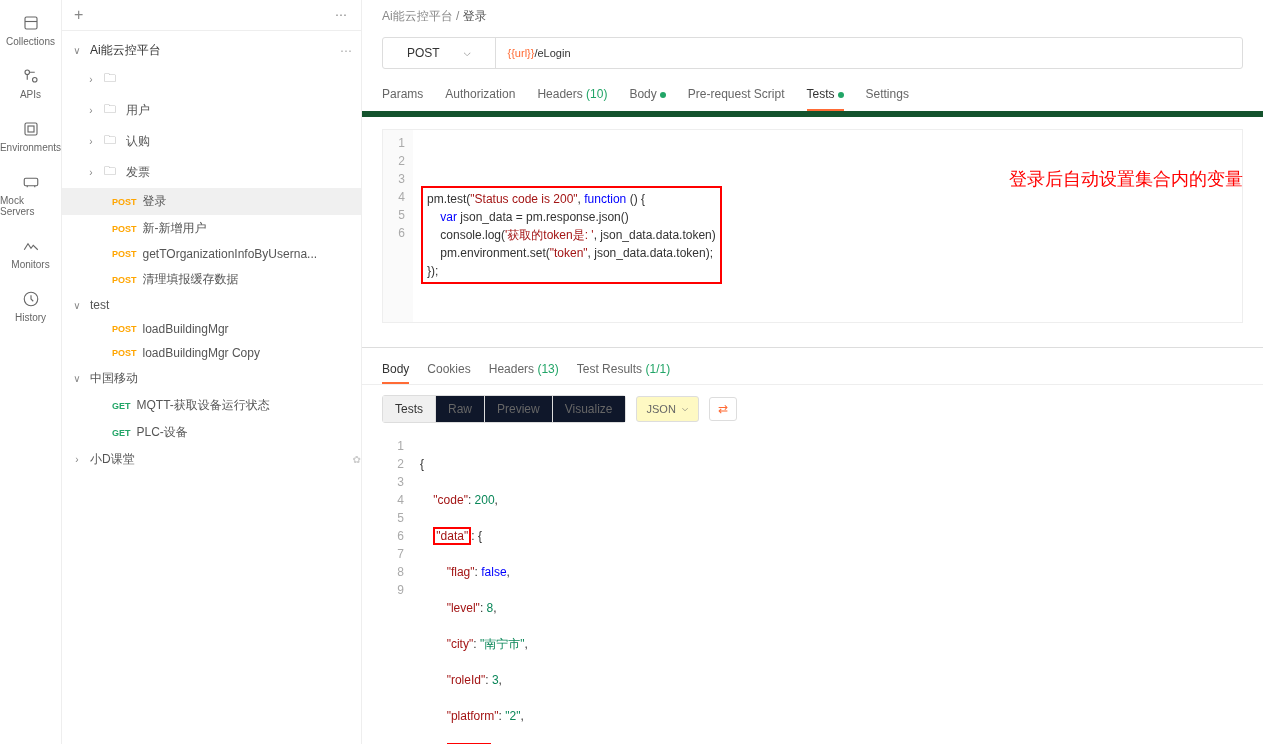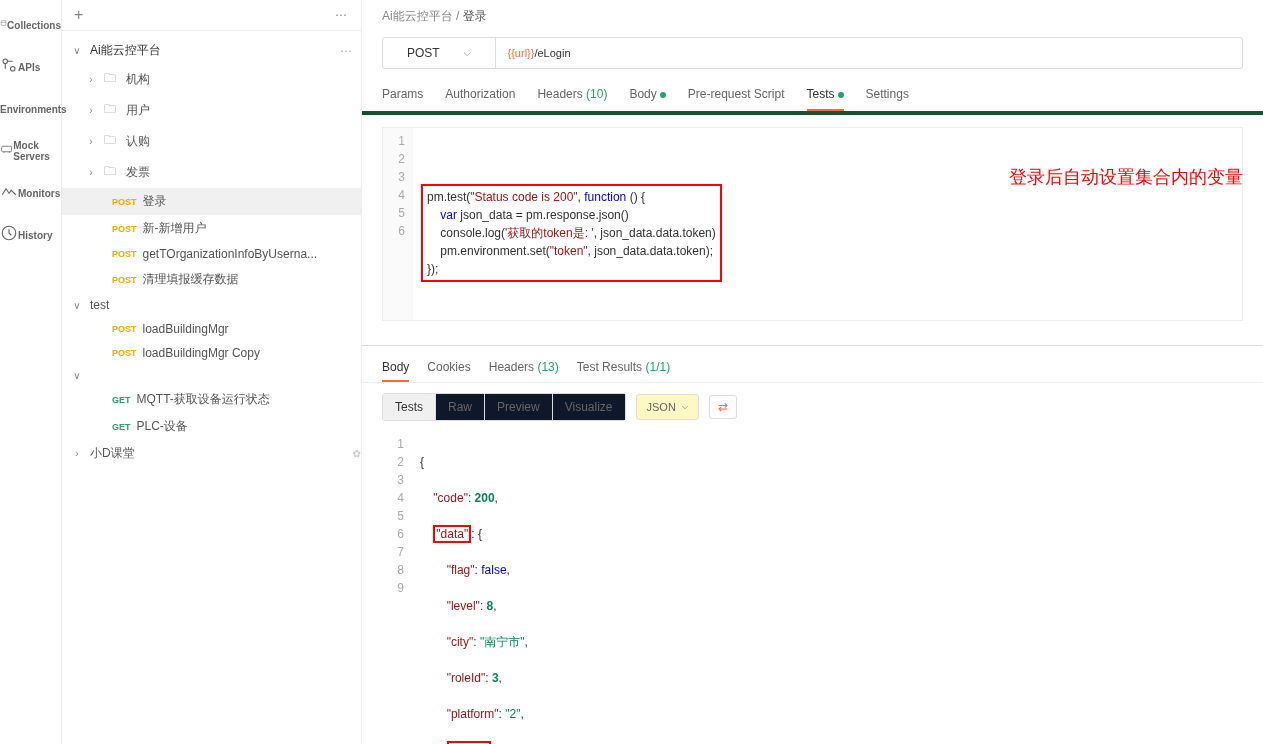--- a/index.html
+++ b/index.html
@@ -1,20 +1,20 @@
 <!DOCTYPE html>
 <html><head>
 <meta charset="utf-8">
 <style>
 * { margin: 0; padding: 0; box-sizing: border-box; font-family: -apple-system, BlinkMacSystemFont, "Segoe UI", Arial, sans-serif; }
 body { font-size: 12px; color: #333; background: #fff; overflow: hidden; }
 .root { display: flex; height: 744px; width: 1263px; }
 
 .left-rail { width: 62px; background: #fff; border-right: 1px solid #eee; display: flex; flex-direction: column; align-items: center; padding-top: 4px; }
-.rail-item { display: flex; flex-direction: row; align-items: center; padding: 10px 0; color: #666; cursor: pointer; font-size: 10px; width: 100%; font-weight: bold; }
+.rail-item { display: flex; flex-direction: column; align-items: center; padding: 10px 0; color: #666; cursor: pointer; font-size: 10px; width: 100%; }
 .rail-item svg { width: 18px; height: 18px; margin-bottom: 4px; }
 
 .sidebar { width: 300px; border-right: 1px solid #eee; display: flex; flex-direction: column; }
 .sidebar-header { display: flex; align-items: center; padding: 6px 12px; border-bottom: 1px solid #eee; color: #888; }
 .sidebar-header .plus { font-size: 16px; margin-right: 12px; cursor: pointer; }
 .sidebar-header .dots { margin-left: auto; letter-spacing: 2px; cursor: pointer; }
 .tree { flex: 1; overflow: auto; padding-top: 6px; }
 .tree-row { display: flex; align-items: center; padding: 5px 0; cursor: pointer; }
 .tree-row.active { background: #f0f0f0; }
 .chev { width: 14px; text-align: center; color: #888; font-size: 10px; }
@@ -27,21 +27,21 @@
 .dots-sm { color: #aaa; margin: 0 8px; letter-spacing: 1px; }
 
 .main { flex: 1; display: flex; flex-direction: column; overflow: hidden; }
 .breadcrumb { padding: 8px 20px; color: #888; font-size: 12px; }
 .breadcrumb b { color: #555; font-weight: normal; }
 .req-bar { display: flex; border: 1px solid #ddd; border-radius: 3px; margin: 4px 20px 10px 20px; align-items: center; }
 .method-sel { padding: 8px 24px; border-right: 1px solid #ddd; font-size: 12px; color: #333; display: flex; align-items: center; gap: 24px; cursor: pointer; }
 .method-sel .chev-d { font-size: 9px; color: #888; }
 .url { padding: 8px 12px; flex: 1; font-size: 11px; }
 .url-var { color: #ff6b35; }
-.tabs { display: flex; gap: 22px; padding: 0 20px; border-bottom: 4px solid #14532d; }
+.tabs { display: flex; gap: 22px; padding: 0 20px; border-bottom: 6px solid #14532d; }
 .tab { padding: 8px 0; font-size: 12px; color: #666; cursor: pointer; border-bottom: 2px solid transparent; }
 .tab.active { color: #333; border-bottom-color: #ff6b35; }
 .tab-count { color: #22a567; }
 .dot-ind { display: inline-block; width: 6px; height: 6px; border-radius: 50%; background: #22a567; margin-left: 3px; vertical-align: middle; }
 
 .editor-area { padding: 12px 20px; position: relative; }
 .editor-border { border: 1px solid #eee; display: flex; }
 .gutter { width: 30px; text-align: right; padding: 4px 8px 4px 0; color: #aaa; font-family: "Consolas", monospace; font-size: 12px; line-height: 18px; background: #fafafa; }
 .code { padding: 4px 0; font-family: "Consolas", monospace; font-size: 12px; line-height: 18px; white-space: pre; }
 .c-str { color: #a31515; }
@@ -57,21 +57,21 @@
 .btn-grp { display: flex; border: 1px solid #ddd; border-radius: 3px; }
 .btn-grp button { border: none; background: #0f172a; padding: 6px 12px; font-size: 12px; color: #666; border-right: 1px solid #ddd; cursor: pointer; }
 .btn-grp button:last-child { border-right: none; }
 .btn-grp button.active { background: #f0f0f0; color: #333; }
 .sel { border: 1px solid #ddd; padding: 6px 10px; margin-left: 8px; font-size: 11px; color: #666; border-radius: 3px; background: #fef9c3; display: flex; align-items: center; gap: 6px; cursor: pointer; }
 .wrap-btn { border: 1px solid #ddd; padding: 4px 8px; margin-left: 8px; border-radius: 3px; color: #ff6b35; cursor: pointer; }
 
 .json-view { display: flex; padding: 0 20px 8px; font-family: "Consolas", monospace; font-size: 12px; line-height: 18px; border-bottom: 1px solid #ddd; overflow: hidden; }
 .json-view .gutter { background: transparent; }
 .j-key { color: #a31515; }
-.j-num { color: #098658; font-weight: bold; }
+.j-num { color: #098658; }
 .j-str { color: #098658; }
 .j-bool { color: #0000ff; }
 .red-box-sm { border: 2px solid red; padding: 0 1px; }
 </style>
 </head>
 <body>
 
 <div class="root">
   <div class="left-rail">
     <div class="rail-item">
@@ -126,21 +126,20 @@
     </div>
     <div class="tree">
       <div class="tree-row" style="padding-left:8px">
         <span class="chev">∨</span>
           <span class="tree-label" style="margin-left:6px;color:#333">Ai能云控平台</span>
         <span class="dots-sm">⋯</span>
       </div>
       <div class="tree-row" style="padding-left:22px">
           <span class="chev">›</span>
           <span class="folder-icon">🗀</span>
-          <span class="tree-label">机构</span>
         </div>
       <div class="tree-row" style="padding-left:22px">
           <span class="chev">›</span>
           <span class="folder-icon">🗀</span>
           <span class="tree-label">用户</span>
         </div>
       <div class="tree-row" style="padding-left:22px">
           <span class="chev">›</span>
           <span class="folder-icon">🗀</span>
           <span class="tree-label">认购</span>
@@ -173,20 +172,21 @@
       <div class="tree-row" style="padding-left:44px">
           <span class="method m-post">POST</span>
           <span class="tree-label">loadBuildingMgr</span>
         </div>
       <div class="tree-row" style="padding-left:44px">
           <span class="method m-post">POST</span>
           <span class="tree-label">loadBuildingMgr Copy</span>
         </div>
       <div class="tree-row" style="padding-left:8px">
           <span class="chev">∨</span>
+          <span class="tree-label" style="margin-left:6px">中国移动</span>
         </div>
       <div class="tree-row" style="padding-left:44px">
           <span class="method m-get">GET</span>
           <span class="tree-label">MQTT-获取设备运行状态</span>
         </div>
       <div class="tree-row" style="padding-left:44px">
           <span class="method m-get">GET</span>
           <span class="tree-label">PLC-设备</span>
         </div>
       <div class="tree-row" style="padding-left:8px">

